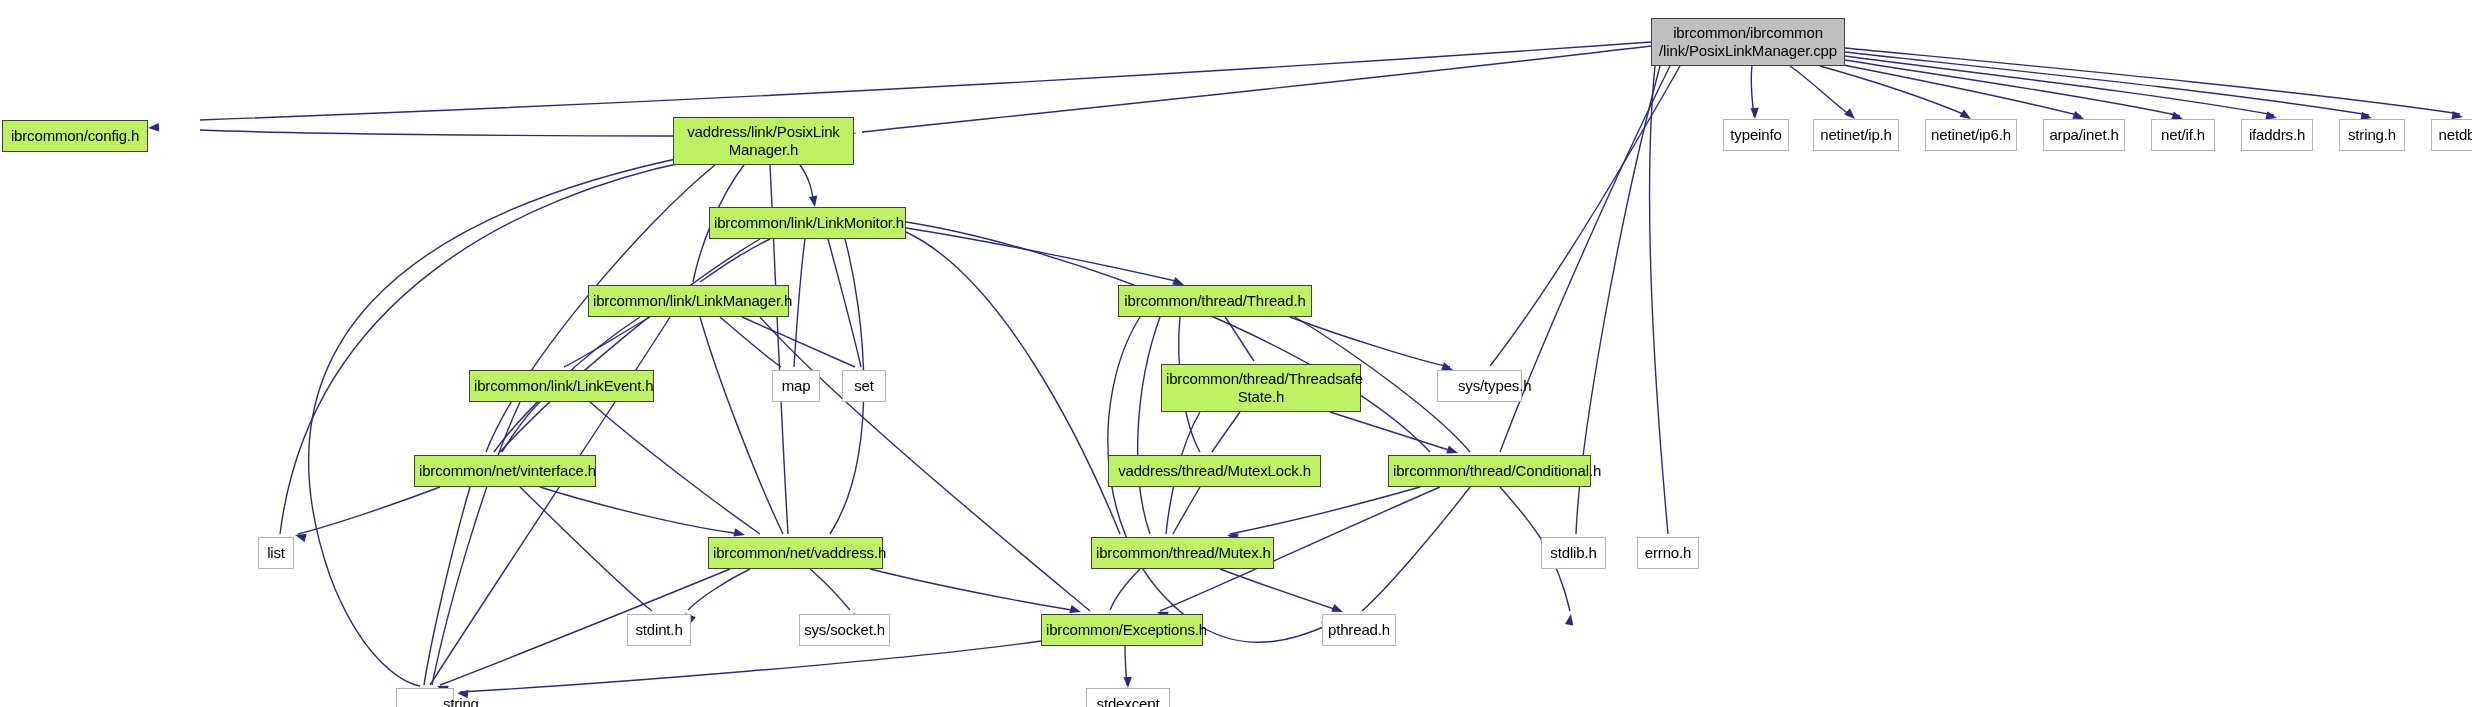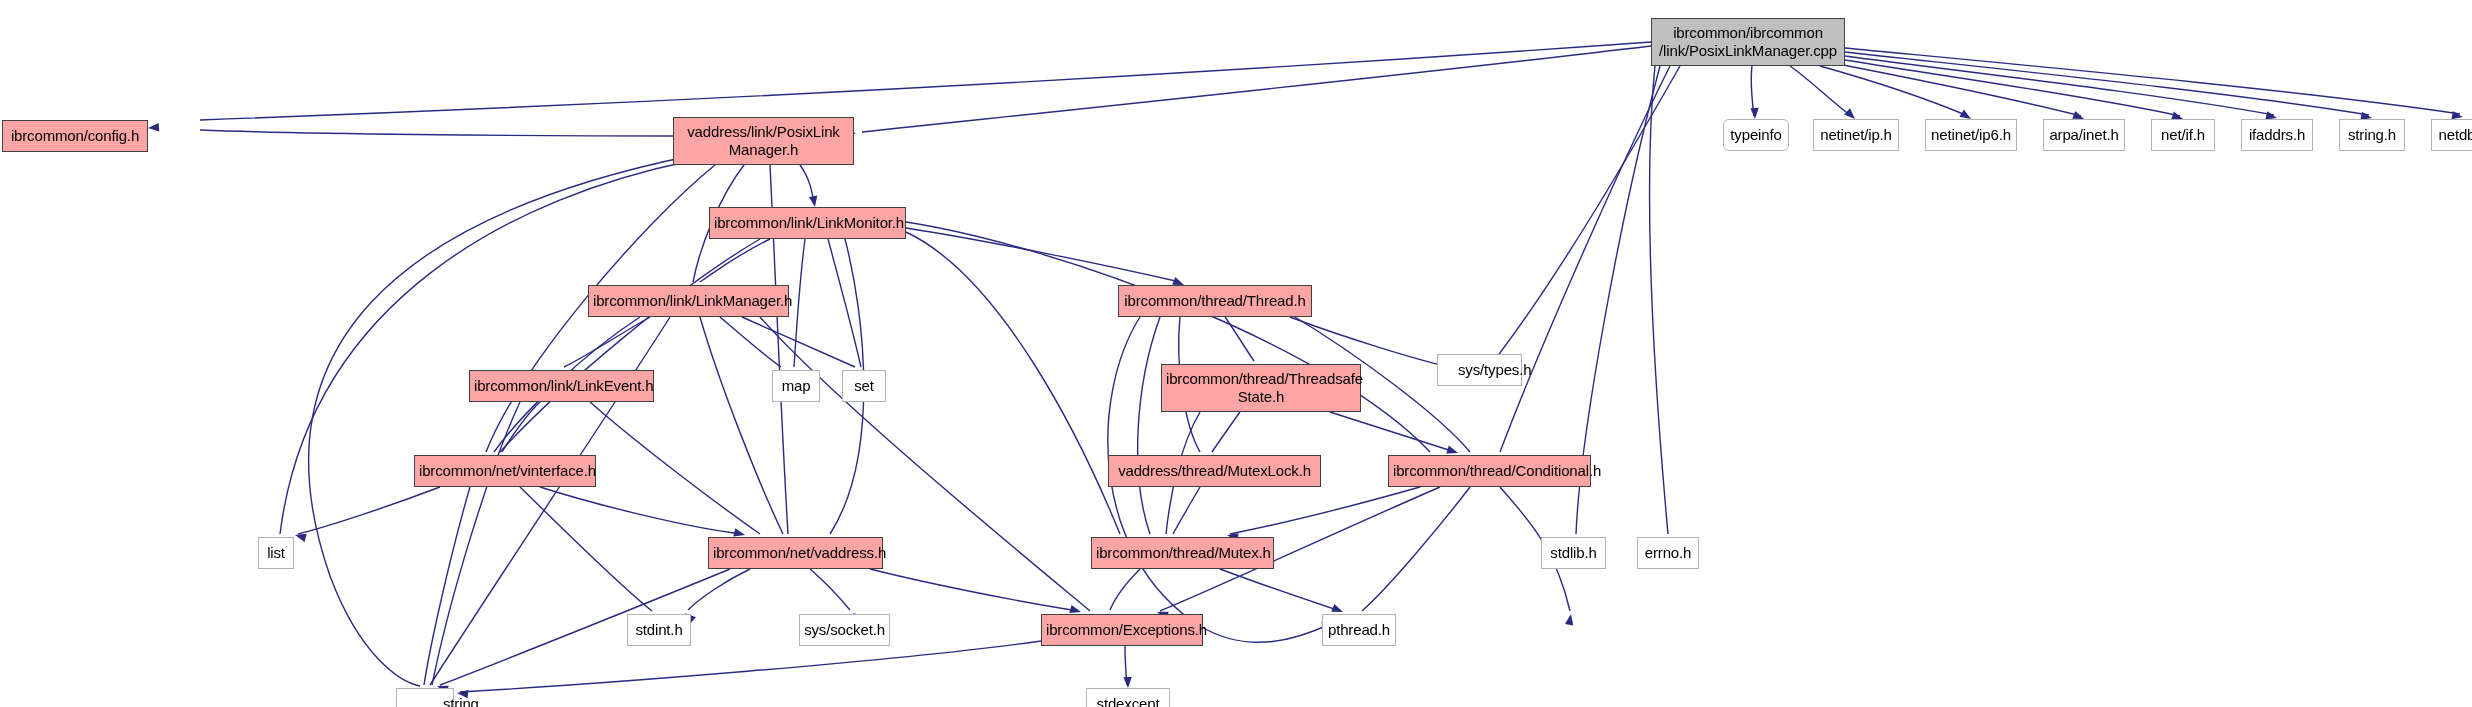--- a/index.html
+++ b/index.html
@@ -34,21 +34,21 @@
     border: 1px solid #b3b3b3;
     color: #000000;
     font-size: 15px;
     line-height: 1.18;
     white-space: pre-line;
     padding: 0 4px;
     letter-spacing: -0.15px;
   }
   .node.local {
     border: 1px solid #404040;
-    background: #fca5a5;
+    background: #bef264;
   }
   .node.root {
     border: 1px solid #404040;
     background: #bfbfbf;
   }
   .node-label {
     display: block;
     width: 100%;
     white-space: pre-line;
   }
@@ -187,37 +187,37 @@
       <path d="M1125,630 C1125,645 1126,658 1127,669" fill="none" stroke="#2a2a82" stroke-width="1.4"></path>
       <polygon points="0,0 -11,-4.2 -11,4.2" fill="#2a2a82" transform="translate(1128,672) rotate(88)"></polygon>
       <path d="M1041,625 C900,645 600,668 460,676" fill="none" stroke="#2a2a82" stroke-width="1.4"></path>
       <polygon points="0,0 -11,-4.2 -11,4.2" fill="#2a2a82" transform="translate(457,677) rotate(186)"></polygon>
     </svg>
 <div class="node root" style="left: 1651px; top: 2px; width: 194px; height: 48px;"><span class="node-label">ibrcommon/ibrcommon
 /link/PosixLinkManager.cpp</span></div>
     <div class="node local" style="left: 2px; top: 104px; width: 146px; height: 32px;"><span class="node-label">ibrcommon/config.h</span></div>
     <div class="node local" style="left: 673px; top: 101px; width: 181px; height: 48px;"><span class="node-label">vaddress/link/PosixLink
 Manager.h</span></div>
-    <div class="node system" style="left: 1723px; top: 103px; width: 66px; height: 32px; border-radius: 6px;"><span class="node-label">typeinfo</span></div>
+    <div class="node system" style="left: 1723px; top: 103px; width: 66px; height: 32px;"><span class="node-label">typeinfo</span></div>
     <div class="node system" style="left: 1813px; top: 103px; width: 86px; height: 32px;"><span class="node-label">netinet/ip.h</span></div>
     <div class="node system" style="left: 1925px; top: 103px; width: 92px; height: 32px;"><span class="node-label">netinet/ip6.h</span></div>
     <div class="node system" style="left: 2043px; top: 103px; width: 82px; height: 32px;"><span class="node-label">arpa/inet.h</span></div>
     <div class="node system" style="left: 2151px; top: 103px; width: 64px; height: 32px;"><span class="node-label">net/if.h</span></div>
     <div class="node system" style="left: 2241px; top: 103px; width: 72px; height: 32px;"><span class="node-label">ifaddrs.h</span></div>
     <div class="node system" style="left: 2339px; top: 103px; width: 66px; height: 32px;"><span class="node-label">string.h</span></div>
     <div class="node system" style="left: 2431px; top: 103px; width: 64px; height: 32px;"><span class="node-label">netdb.h</span></div>
     <div class="node local" style="left: 709px; top: 191px; width: 197px; height: 32px;"><span class="node-label">ibrcommon/link/LinkMonitor.h</span></div>
     <div class="node local" style="left: 588px; top: 269px; width: 201px; height: 32px;"><span class="node-label">ibrcommon/link/LinkManager.h</span></div>
     <div class="node local" style="left: 1118px; top: 269px; width: 194px; height: 32px;"><span class="node-label">ibrcommon/thread/Thread.h</span></div>
     <div class="node local" style="left: 469px; top: 354px; width: 185px; height: 32px;"><span class="node-label">ibrcommon/link/LinkEvent.h</span></div>
     <div class="node system" style="left: 772px; top: 354px; width: 48px; height: 32px;"><span class="node-label">map</span></div>
     <div class="node system" style="left: 842px; top: 354px; width: 44px; height: 32px;"><span class="node-label">set</span></div>
     <div class="node local" style="left: 1161px; top: 348px; width: 200px; height: 48px;"><span class="node-label">ibrcommon/thread/Threadsafe
 State.h</span></div>
-    <div class="node system" style="left: 1437px; top: 338px; width: 85px; height: 32px; padding-left: 20px;"><span class="node-label">sys/types.h</span></div>
+    <div class="node system" style="left: 1437px; top: 354px; width: 85px; height: 32px; padding-left: 20px;"><span class="node-label">sys/types.h</span></div>
     <div class="node local" style="left: 414px; top: 439px; width: 182px; height: 32px;"><span class="node-label">ibrcommon/net/vinterface.h</span></div>
     <div class="node local" style="left: 1108px; top: 439px; width: 213px; height: 32px;"><span class="node-label">vaddress/thread/MutexLock.h</span></div>
     <div class="node local" style="left: 1388px; top: 439px; width: 203px; height: 32px;"><span class="node-label">ibrcommon/thread/Conditional.h</span></div>
     <div class="node system" style="left: 258px; top: 521px; width: 36px; height: 32px;"><span class="node-label">list</span></div>
     <div class="node local" style="left: 708px; top: 521px; width: 175px; height: 32px;"><span class="node-label">ibrcommon/net/vaddress.h</span></div>
     <div class="node local" style="left: 1091px; top: 521px; width: 183px; height: 32px;"><span class="node-label">ibrcommon/thread/Mutex.h</span></div>
     <div class="node system" style="left: 1541px; top: 521px; width: 65px; height: 32px;"><span class="node-label">stdlib.h</span></div>
     <div class="node system" style="left: 1637px; top: 521px; width: 62px; height: 32px;"><span class="node-label">errno.h</span></div>
     <div class="node system" style="left: 627px; top: 598px; width: 64px; height: 32px;"><span class="node-label">stdint.h</span></div>
     <div class="node system" style="left: 799px; top: 598px; width: 91px; height: 32px;"><span class="node-label">sys/socket.h</span></div>

